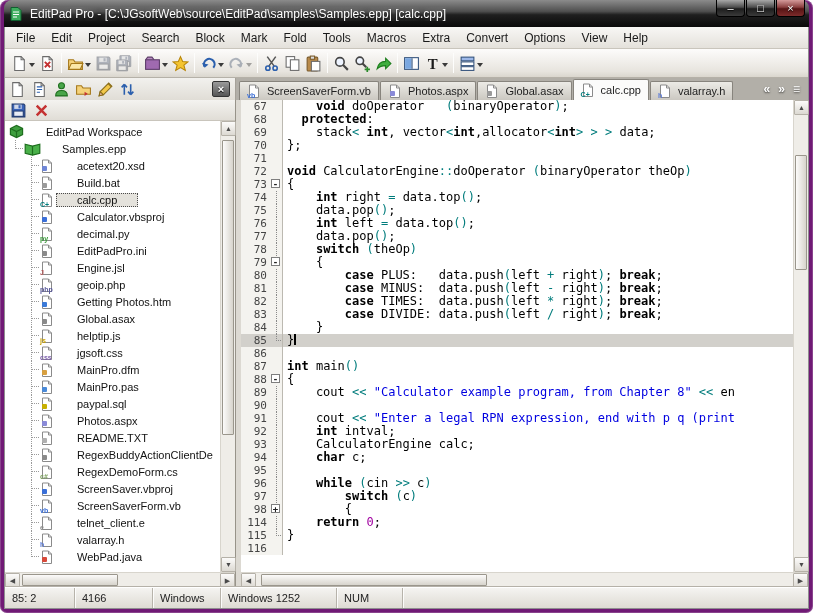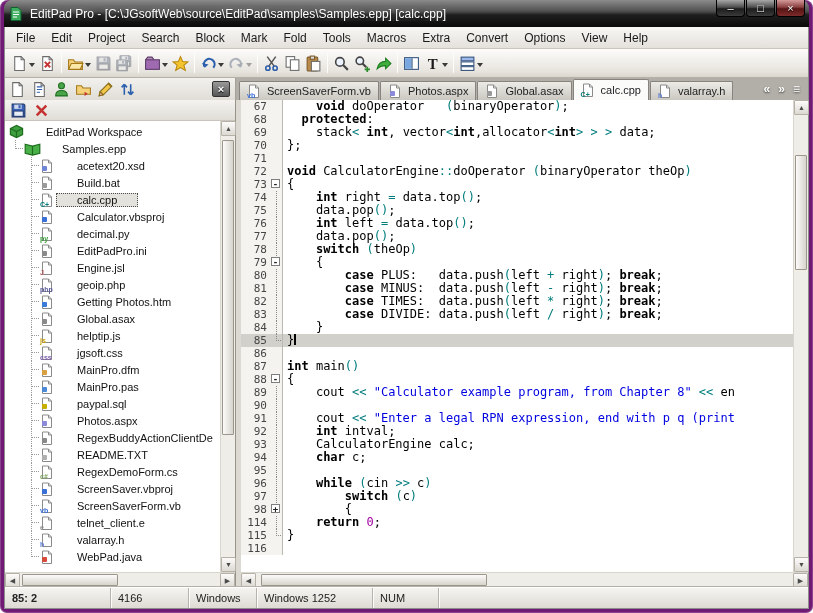--- a/index.html
+++ b/index.html
@@ -93,21 +93,21 @@
   .tk-d{color:#000;}
   .tk-k{color:#000;font-weight:bold;}
   .tk-o{color:#007c7c;}
   .tk-s{color:#0000e0;}
   .tk-n{color:#a000a0;}
   .caret{display:inline-block;width:2px;height:11px;background:#000;vertical-align:-1px;}
 
   .statusbar{height:21px;flex:none;display:flex;align-items:stretch;font-size:11px;color:#222;
              background:linear-gradient(#f5f4f1,#dedbd3);border-top:1px solid #fff;box-shadow:0 -1px 0 #b5b1a8;}
   .scell{display:flex;align-items:center;padding:0 7px;border-right:1px solid #b7b3aa;box-shadow:1px 0 0 rgba(255,255,255,.85);}
-  .scell:nth-child(1){width:106px;font-weight:bold;}
+  .scell:nth-child(1){width:70px;}
   .scell:nth-child(2){width:78px;}
   .scell:nth-child(3){width:68px;}
   .scell:nth-child(4){width:116px;}
   .scell:nth-child(5){width:66px;}
   .scell.fill{flex:1;border-right:none;box-shadow:none;}
 </style>
 </head>
 <body>
 
 <div class="window">
@@ -669,35 +669,35 @@
                 <span class="tlabel">Photos.aspx</span>
               </div>
               <div class="trow">
                 <span class="g x"></span>
                 <span class="g b"></span>
                 <span class="ficon">
                   <svg viewBox="0 0 14 14">
                     <path d="M2.5 1h6l3 3v9.5h-9z" fill="#fff" stroke="#8a8a8a"></path>
                     <path d="M8.5 1v3h3" fill="none" stroke="#8a8a8a"></path>
                   </svg>
+                  <i class="dot" style="background:#b0b0b0"></i>
+                </span>
+                <span class="tlabel">README.TXT</span>
+              </div>
+              <div class="trow">
+                <span class="g x"></span>
+                <span class="g b"></span>
+                <span class="ficon">
+                  <svg viewBox="0 0 14 14">
+                    <path d="M2.5 1h6l3 3v9.5h-9z" fill="#fff" stroke="#8a8a8a"></path>
+                    <path d="M8.5 1v3h3" fill="none" stroke="#8a8a8a"></path>
+                  </svg>
                   <i class="dot" style="background:#8a8a8a"></i>
                 </span>
                 <span class="tlabel">RegexBuddyActionClientDe</span>
-              </div>
-              <div class="trow">
-                <span class="g x"></span>
-                <span class="g b"></span>
-                <span class="ficon">
-                  <svg viewBox="0 0 14 14">
-                    <path d="M2.5 1h6l3 3v9.5h-9z" fill="#fff" stroke="#8a8a8a"></path>
-                    <path d="M8.5 1v3h3" fill="none" stroke="#8a8a8a"></path>
-                  </svg>
-                  <i class="dot" style="background:#b0b0b0"></i>
-                </span>
-                <span class="tlabel">README.TXT</span>
               </div>
               <div class="trow">
                 <span class="g x"></span>
                 <span class="g b"></span>
                 <span class="ficon">
                   <svg viewBox="0 0 14 14">
                     <path d="M2.5 1h6l3 3v9.5h-9z" fill="#fff" stroke="#8a8a8a"></path>
                     <path d="M8.5 1v3h3" fill="none" stroke="#8a8a8a"></path>
                   </svg>
                   <i style="color:#7aa05a">c#</i>

